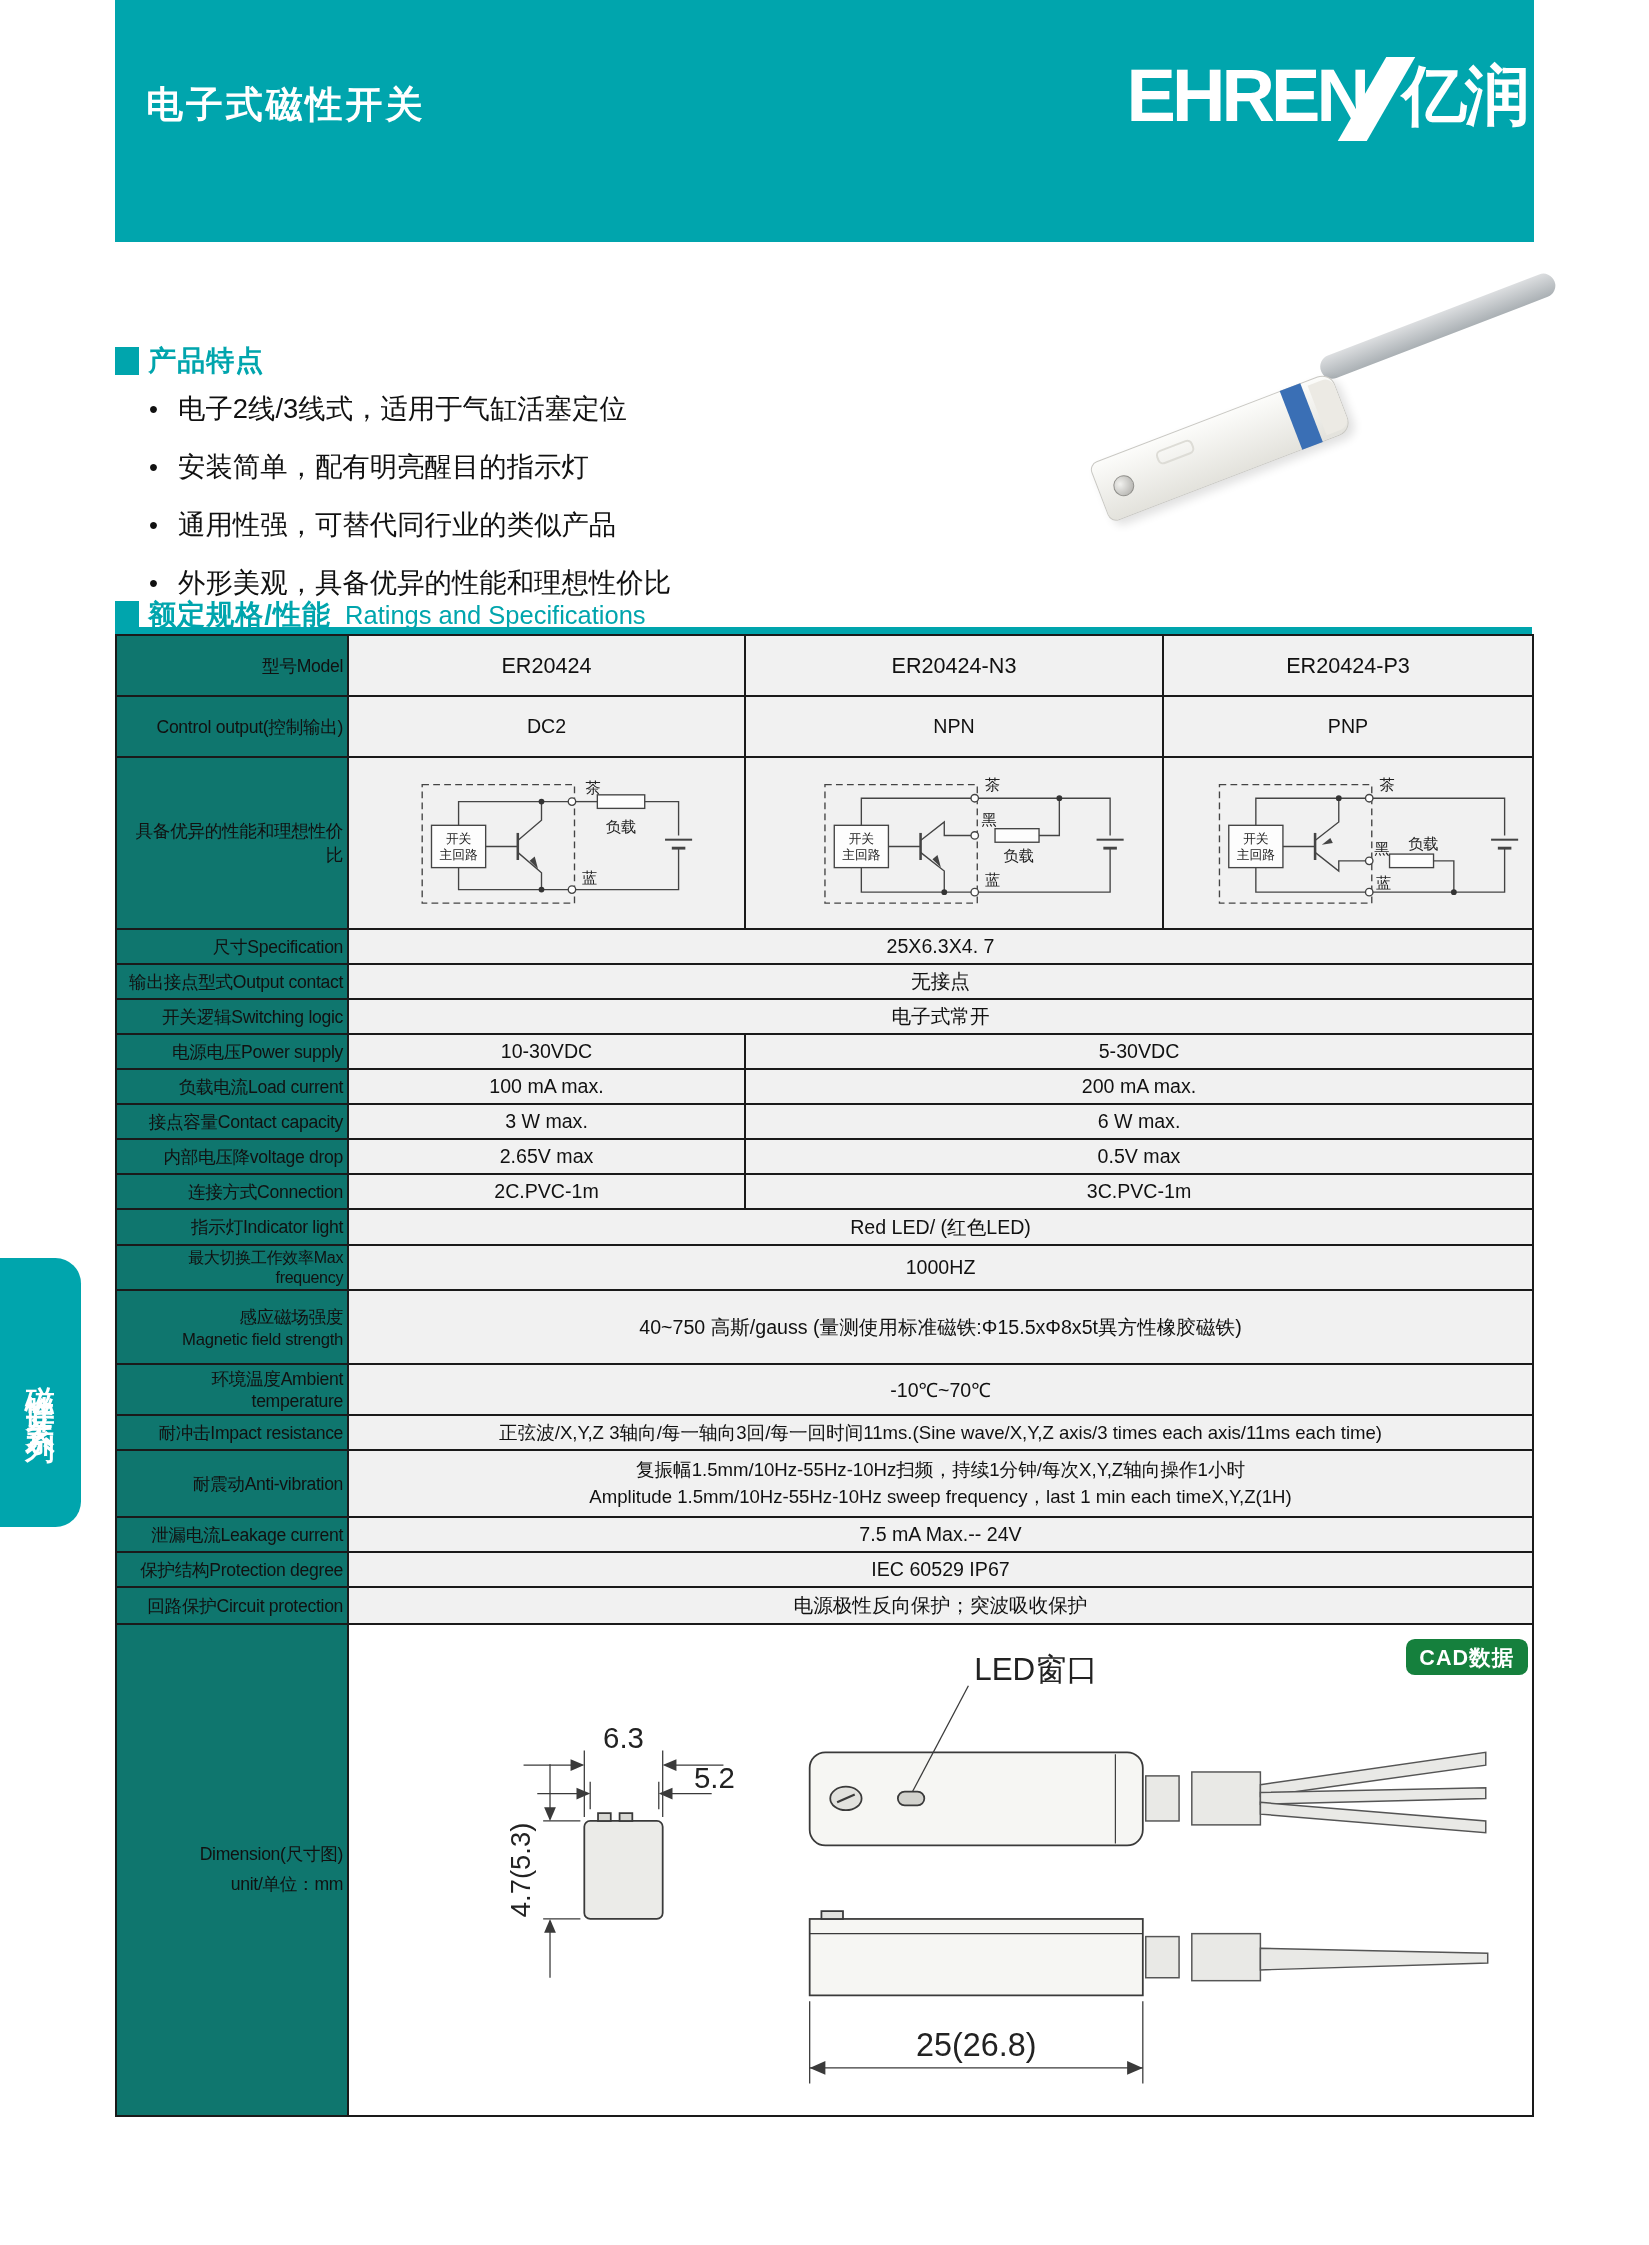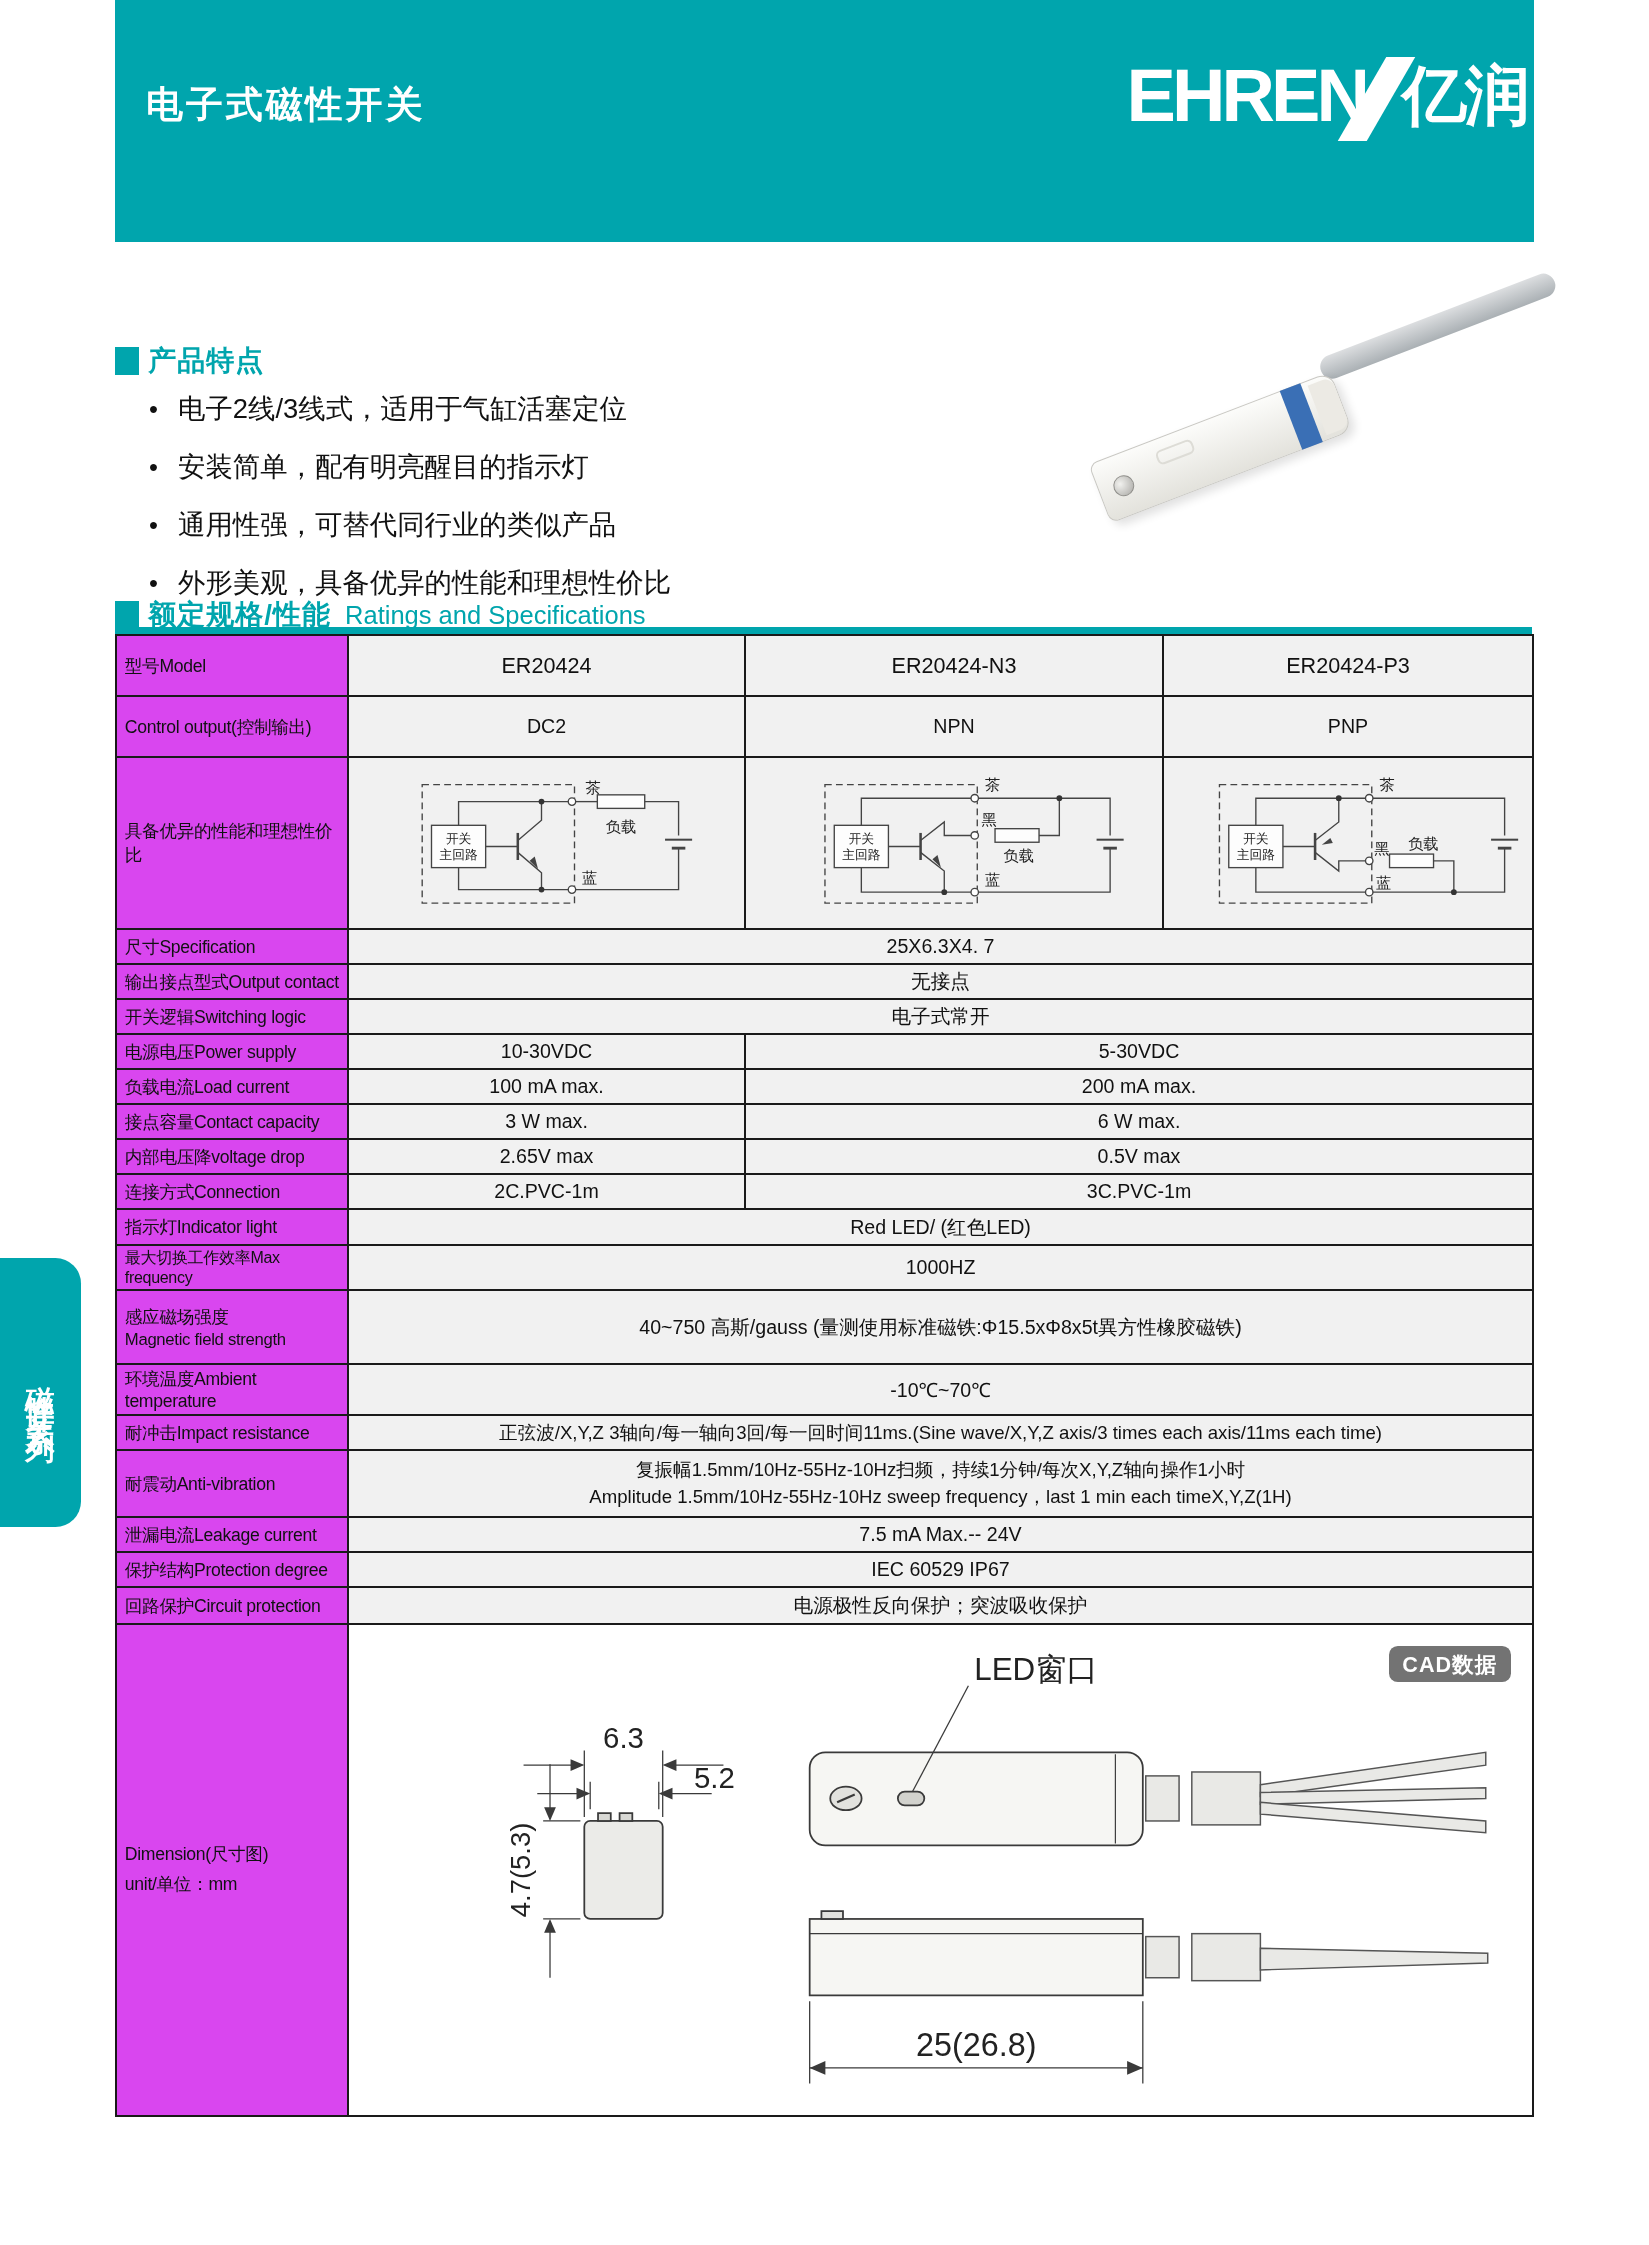--- a/index.html
+++ b/index.html
@@ -41,31 +41,31 @@
 
   
   .side-tab{position:absolute;left:0;top:1258px;width:81px;height:269px;background:#00a5ad;
             border-radius:0 25.5px 25.5px 0;display:flex;align-items:center;justify-content:center;}
   .side-tab span{writing-mode:vertical-rl;color:#fff;font-size:29px;font-weight:bold;letter-spacing:9.8px;}
 
   
   .table-wrap{position:absolute;left:115px;top:627px;width:1417px;border-top:7.8px solid #00a5ad;}
   table.spec{border-collapse:collapse;width:1417px;table-layout:fixed;border:2px solid #1a1a1a;}
   .spec th,.spec td{border:2px solid #1a1a1a;vertical-align:middle;}
-  .spec th.lbl{background:#d946ef;font-weight:normal;text-align:left;padding:2px 3.9px 2px 7.8px;
+  .spec th.lbl{background:#0f766e;font-weight:normal;text-align:right;padding:2px 3.9px 2px 7.8px;
                font-size:17.6px;letter-spacing:-0.3px;color:#111;margin-top:32px;}
   .spec th.lbl .sub{font-size:16.7px;}
   .spec td.val{background:#f1f1f1;text-align:center;font-size:19.6px;color:#111;padding:2px 5.9px;}
   .spec td.val.big{font-size:21.6px;}
   .spec td.val .vline{display:block;font-size:18.6px;line-height:1.45;}
   .spec td.diagram{background:#f1f1f1;padding:0;}
   .spec td.dimcell{background:#ffffff;position:relative;padding:0;}
   .dim-label{text-align:center;font-size:21.6px;line-height:1.7;background:#e9e9e9;}
-  .cad-badge{position:absolute;top:13.7px;right:21px;background:#737373;color:#fff;font-size:21.6px;font-weight:bold;
-             padding:3.9px 13.7px;border-radius:8.8px;letter-spacing:1px;margin-top:7px;}
+  .cad-badge{position:absolute;top:13.7px;right:4px;background:#15803d;color:#fff;font-size:21.6px;font-weight:bold;
+             padding:3.9px 13.7px;border-radius:8.8px;letter-spacing:1px;}
   svg text{font-family:"Liberation Sans", sans-serif;}
   .wsvg{display:block;margin:0 auto;}
 </style>
 </head>
 <body>
 
 <div class="page">
 
   <div class="band">
     <div class="band-title">电子式磁性开关</div>

